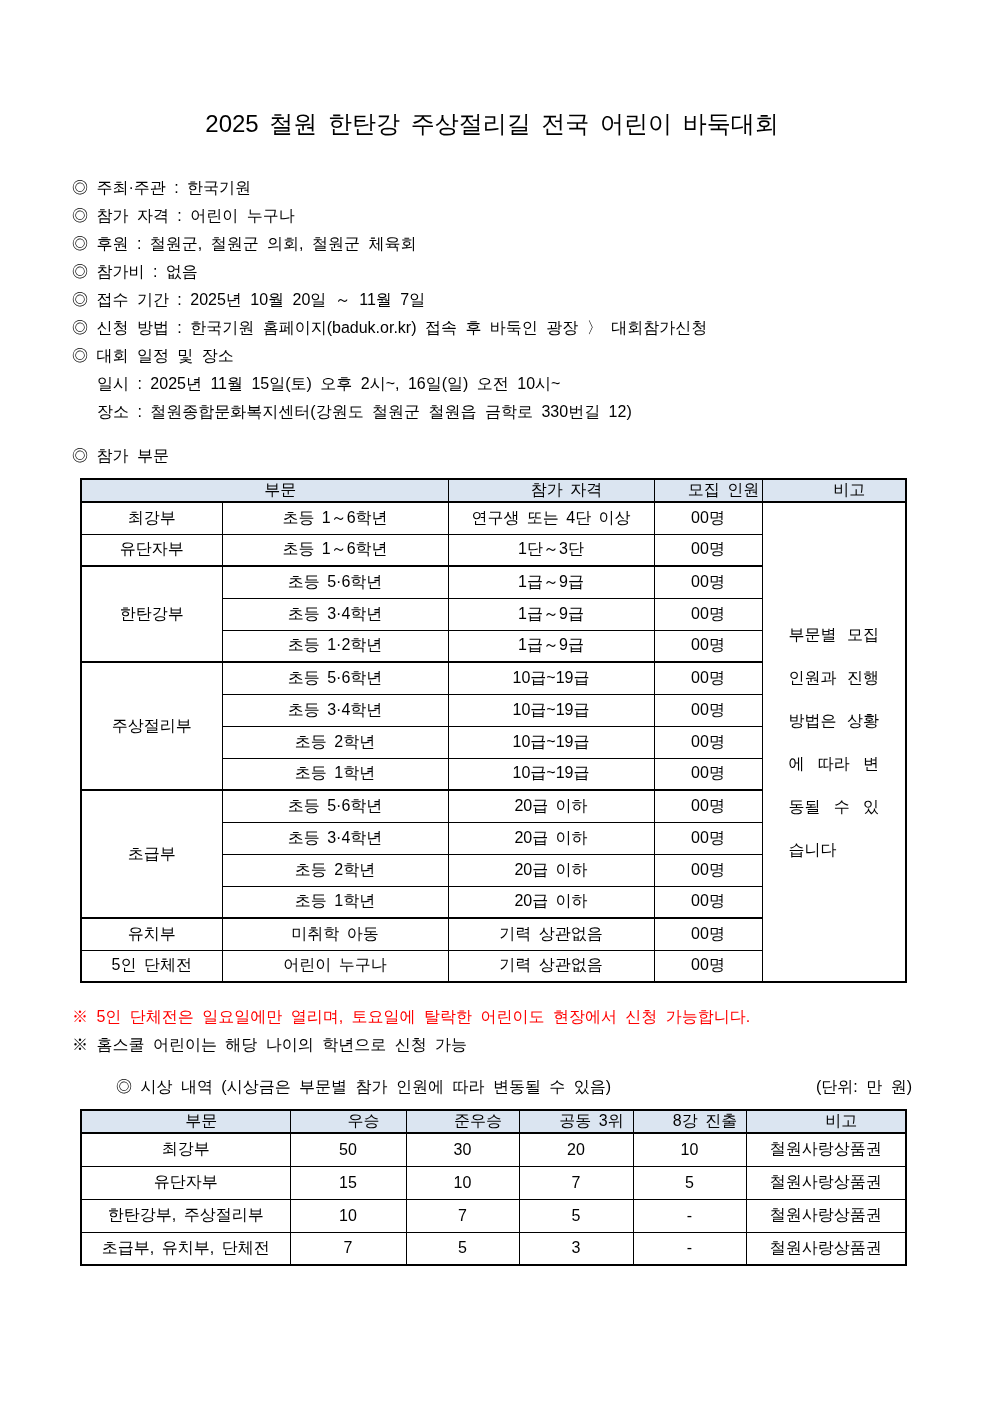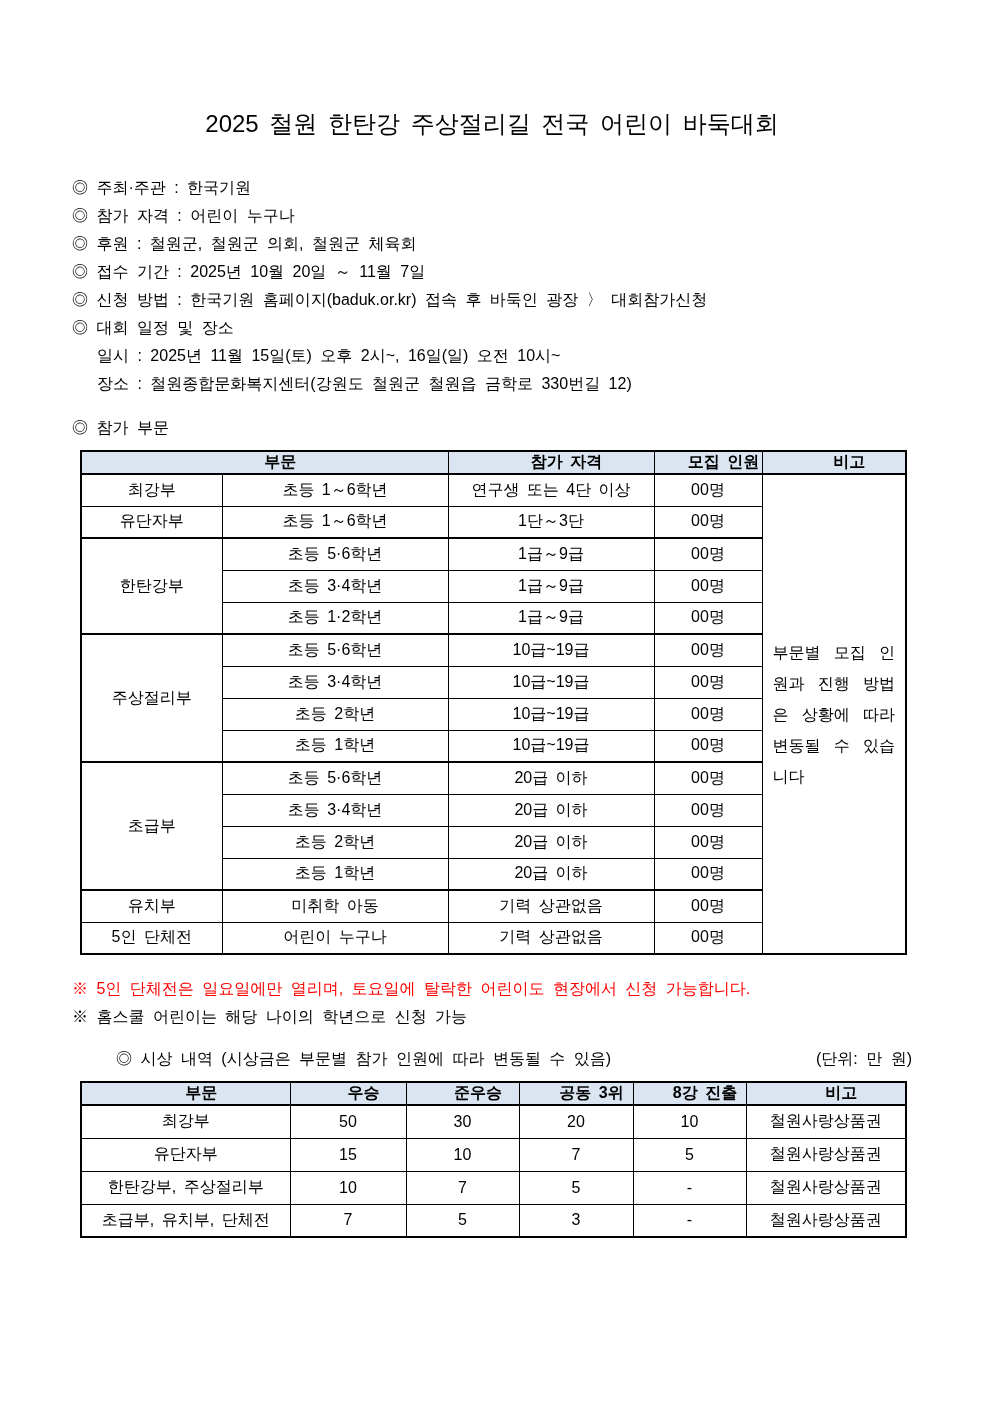--- a/index.html
+++ b/index.html
@@ -51,31 +51,31 @@
   }
   th, td {
     border: 1px solid var(--ink);
     text-align: center;
     vertical-align: middle;
     padding: 0;
     word-spacing: 3px;
   }
   thead th {
     background: var(--header-bg);
-    font-weight: bold;
+    font-weight: normal;
     height: 20px;
     border-bottom: 2px solid var(--ink);
     padding-left: 31px;
   }
   .t1 tbody td { height: 32px; }
   .t1 tr.group-start td { border-top: 2px solid var(--ink); }
   .t1 .note-cell {
     text-align: justify;
-    padding: 0 10px;
-    line-height: 31px;
+    padding: 0 26px;
+    line-height: 43px;
     word-break: break-all;
   }
   .t2 tbody td { height: 33px; }
 
   .notes { margin-top: 20px; }
   .note-line {
     font-size: 16px;
     line-height: 28px;
     word-spacing: 4px;
     white-space: nowrap;
@@ -97,20 +97,21 @@
 <body>
 
 <div class="page">
 
   <h1 class="doc-title">2025 철원 한탄강 주상절리길 전국 어린이 바둑대회</h1>
 
   <div>
     <div class="info-line">◎ 주최·주관 : 한국기원</div>
     <div class="info-line">◎ 참가 자격 : 어린이 누구나</div>
     <div class="info-line">◎ 후원 : 철원군, 철원군 의회, 철원군 체육회</div>
+    <div class="info-line">◎ 참가비 : 없음</div>
     <div class="info-line">◎ 접수 기간 : 2025년 10월 20일 ～ 11월 7일</div>
     <div class="info-line">◎ 신청 방법 : 한국기원 홈페이지(baduk.or.kr) 접속 후 바둑인 광장 〉 대회참가신청</div>
     <div class="info-line">◎ 대회 일정 및 장소</div>
     <div class="info-line info-sub">일시 : 2025년 11월 15일(토) 오후 2시~, 16일(일) 오전 10시~</div>
     <div class="info-line info-sub">장소 : 철원종합문화복지센터(강원도 철원군 철원읍 금학로 330번길 12)</div>
   </div>
 
   <div class="section-heading">◎ 참가 부문</div>
 
   <table class="t1">

